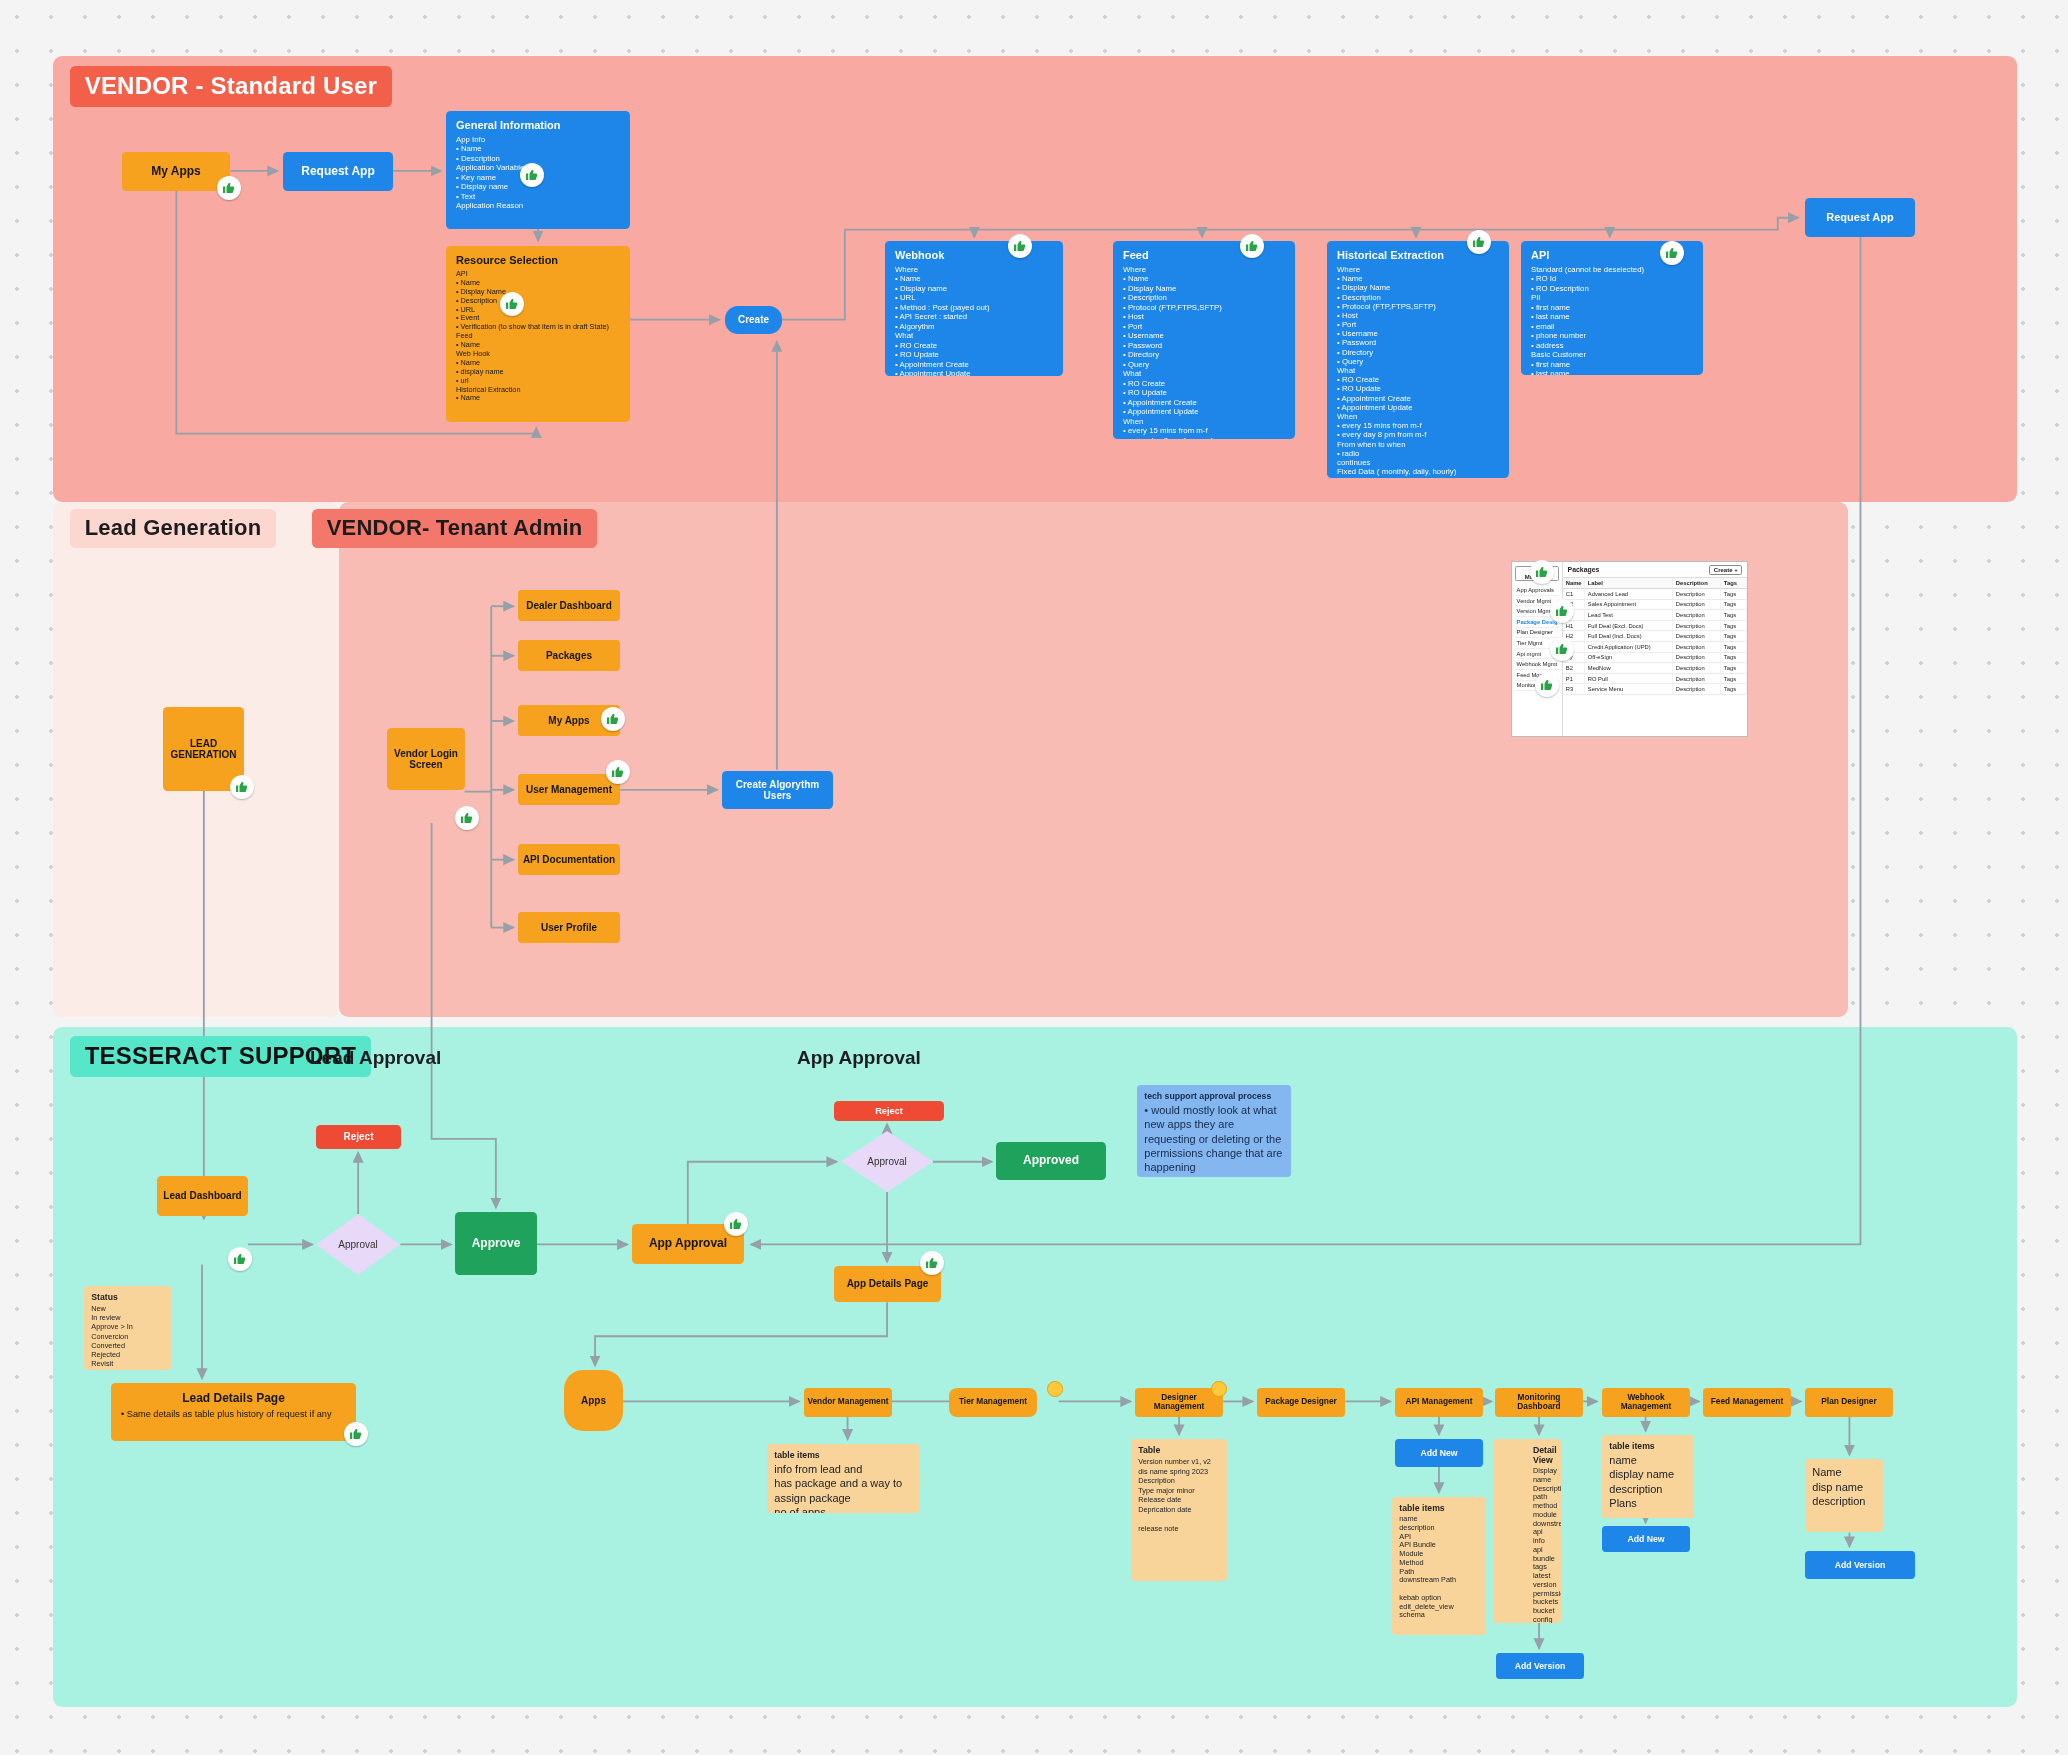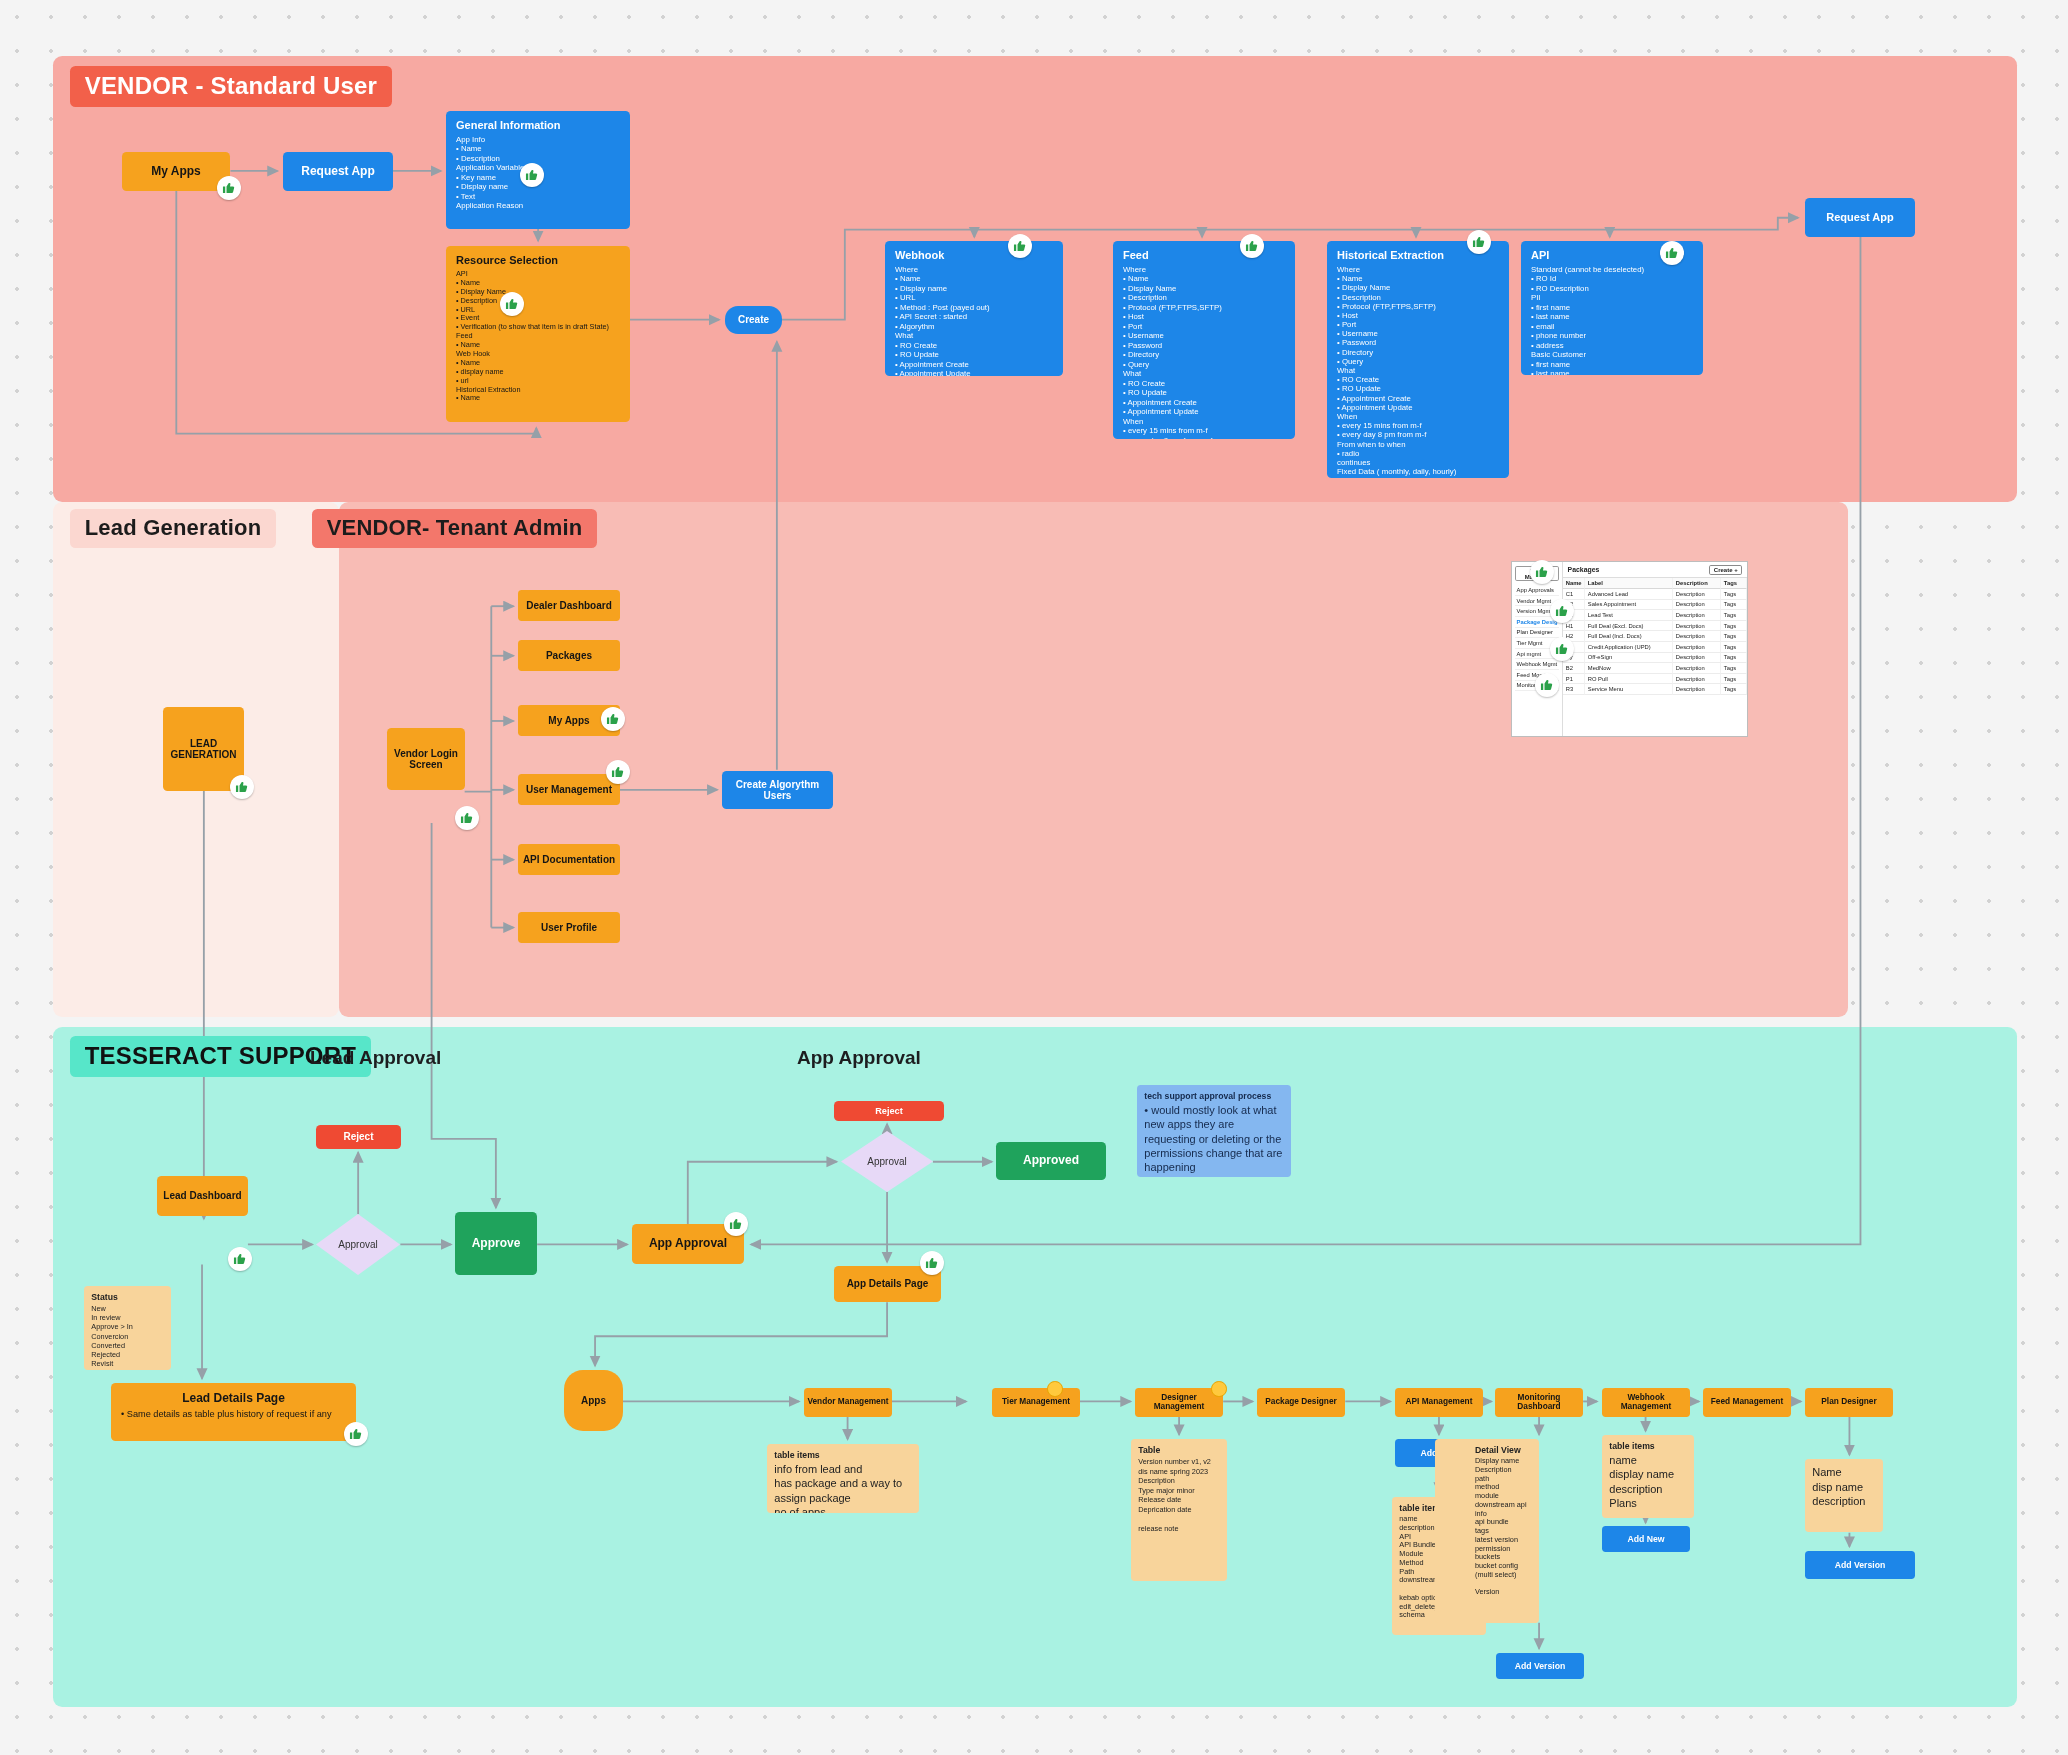--- a/index.html
+++ b/index.html
@@ -393,21 +393,21 @@
   <div class="node orange" style="left:834px;top:1266px;width:107px;height:36px;font-size:10px;">App Details Page</div>
 
   <div class="note tech" style="left:1137px;top:1085px;width:154px;height:92px;">
     <div class="t">tech support approval process</div>
     <div class="b">• would mostly look at what new apps they are requesting or deleting or the permissions change that are happening</div>
   </div>
 
   <div class="node orange" style="left:564px;top:1370px;width:59px;height:61px;font-size:10px;border-radius:19px;">Apps</div>
 
   <div class="node orange rowbox" style="left:804px;top:1388px;width:88px;height:28.5px;">Vendor Management</div>
-  <div class="node orange rowbox" style="left:992px;top:1388px;width:88px;height:28.5px;">Tier Management</div>
+  <div class="node orange rowbox" style="left:949px;top:1388px;width:88px;height:28.5px;border-radius:8px;">Tier Management</div>
   <div class="node orange rowbox" style="left:1135px;top:1388px;width:88px;height:28.5px;">Designer Management</div>
   <div class="node orange rowbox" style="left:1257px;top:1388px;width:88px;height:28.5px;">Package Designer</div>
   <div class="node orange rowbox" style="left:1395px;top:1388px;width:88px;height:28.5px;">API Management</div>
   <div class="node orange rowbox" style="left:1495px;top:1388px;width:88px;height:28.5px;">Monitoring Dashboard</div>
   <div class="node orange rowbox" style="left:1602px;top:1388px;width:88px;height:28.5px;">Webhook Management</div>
   <div class="node orange rowbox" style="left:1703px;top:1388px;width:88px;height:28.5px;">Feed Management</div>
   <div class="node orange rowbox" style="left:1805px;top:1388px;width:88px;height:28.5px;">Plan Designer</div>
 
   <span class="dot" style="left:1047px;top:1381px;"></span>
   <span class="dot" style="left:1211px;top:1381px;"></span>
@@ -442,21 +442,21 @@
 Module
 Method
 Path
 downstream Path
 
 kebab option
 edit_delete_view
 schema</div>
   </div>
 
-  <div class="note" style="left:1435px;top:1439px;width:104px;height:184px;padding-left:40px;">
+  <div class="note" style="left:1493px;top:1439px;width:68px;height:184px;padding-left:40px;">
     <div class="t">Detail View</div>
     <div class="b" style="font-size:7.3px;line-height:1.2;">Display name
 Description
 path
 method
 module
 downstream api info
 api bundle
 tags
 latest version

